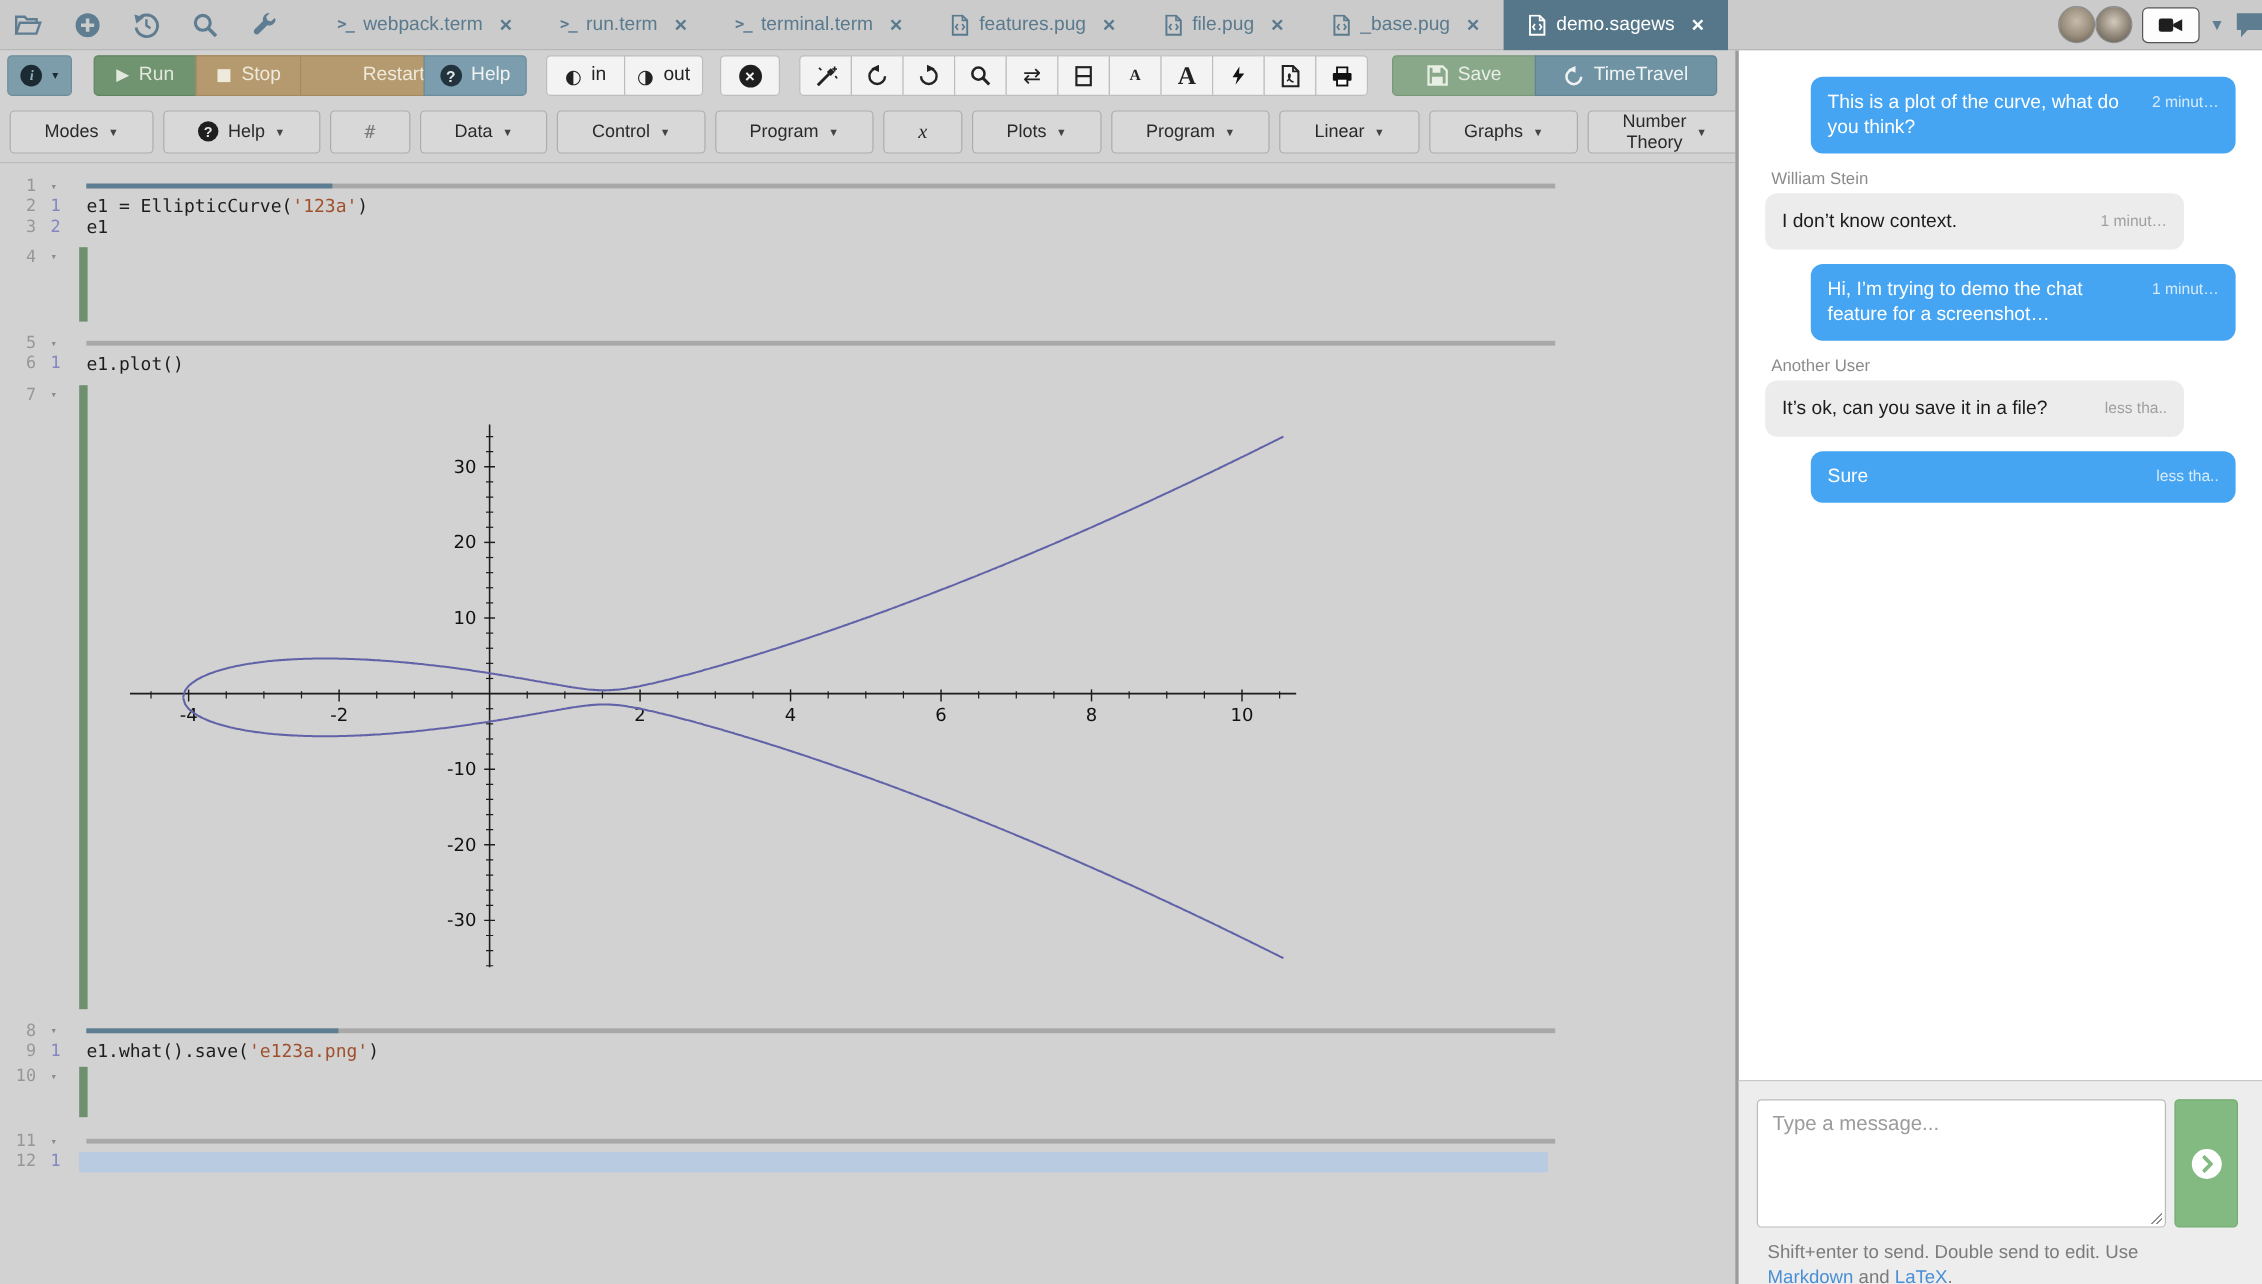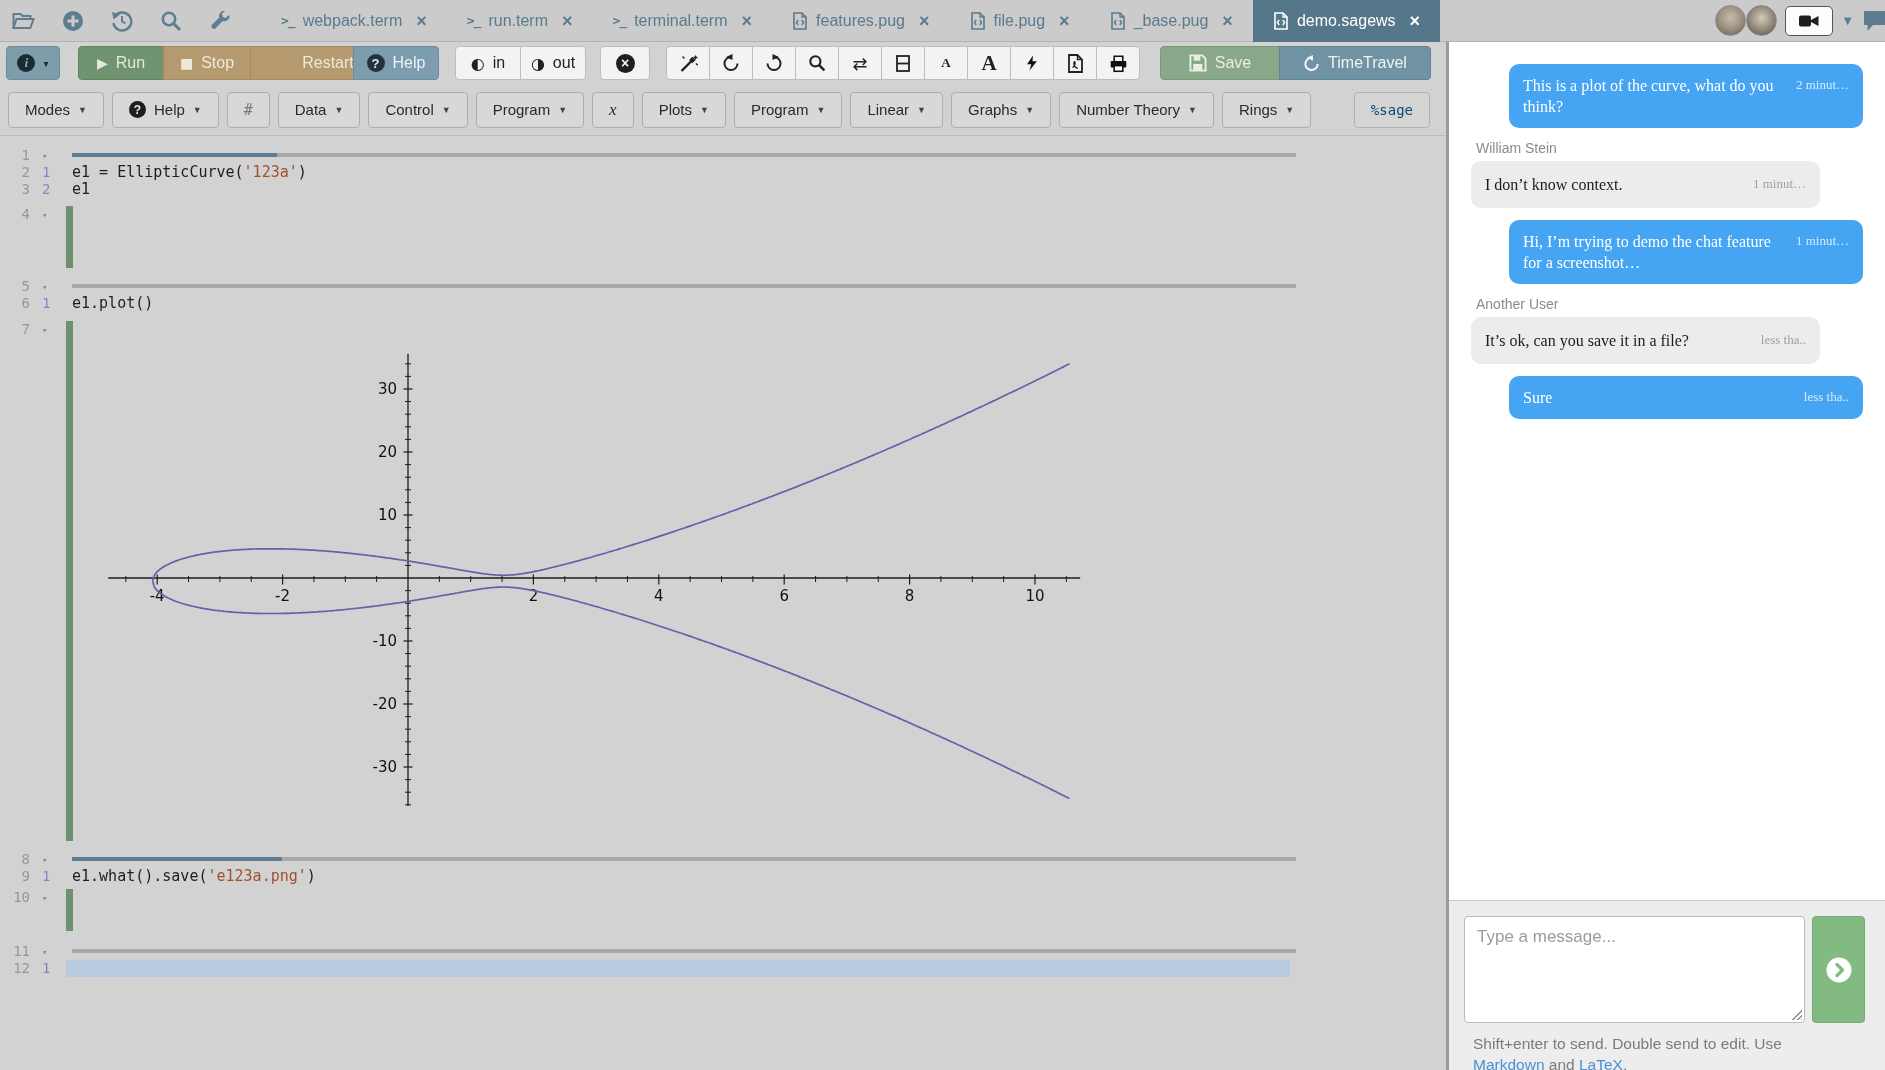--- a/index.html
+++ b/index.html
@@ -78,21 +78,21 @@
   .grp-save { margin-left:20px; }
   .btn.saveb { width:120px; background:#89a889; border-color:#799879; color:#e7eee4; }
   .btn.tt    { width:152px; background:#6f93a3; border-color:#608494; color:#f0f3f3; }
 
   
   .menubar {
     position:absolute; left:0; top:84px; width:1446px; height:51px;
     display:flex; align-items:center; padding-left:8px; background:#d2d2d2;
   }
   .mbtn {
-    display:inline-flex; align-items:center; gap:8px; height:36px; padding:0 16px;
+    display:inline-flex; align-items:center; gap:8px; height:36px; padding:0 28px;
     background:#d8d8d8; border:1px solid #adadad; border-radius:4px; margin-right:8px;
     font-size:15px; color:#2a2a2a;
   }
   .mbtn .caret { font-size:9px; color:#444; }
   .mbtn .hash { color:#7a7a7a; font-family:"DejaVu Sans Mono", monospace; }
   .mbtn .mathx { font-family:"Liberation Serif", serif; font-style:italic; font-size:17px; }
   .mbtn .qmini { width:17px; height:17px; border-radius:50%; background:#1e1e1e; color:#e6e6e6;
                  font-size:12px; font-weight:bold; display:flex; align-items:center; justify-content:center; }
   .mode-box {
     margin-left:auto; margin-right:16px; height:36px; padding:0 16px;
@@ -121,21 +121,21 @@
              font-family:"DejaVu Sans Mono", monospace; font-size:15px; color:#141414; }
   .plotbox { padding:8px 0 0 16px; }
 
   
   .chat {
     position:absolute; left:1446px; top:42px; right:0; bottom:0;
     background:#ffffff; border-left:3px solid #9b9b9b;
   }
   .messages { position:absolute; left:0; right:0; top:0; bottom:170px; padding-top:22px; overflow:hidden; }
   .sender { margin:4px 0 5px 27px; color:#8b8b8b; font-size:14px; }
-  .msg { border-radius:10px; padding:11px 14px; display:flex; align-items:flex-start; font-size:16px; margin-bottom:12px;font-family:Liberation Serif, serif; }
+  .msg { border-radius:10px; padding:11px 14px; display:flex; align-items:flex-start; font-size:16px; margin-bottom:12px; }
   .msg .txt { flex:1; line-height:21px; }
   .msg .time { margin-left:10px; font-size:13px; white-space:nowrap; padding-top:2px; }
   .msg.own { margin-left:60px; margin-right:22px; background:#46a5f2; color:#fff; }
   .msg.own .time { color:rgba(255,255,255,0.78); }
   .msg.other { margin-left:22px; margin-right:65px; background:#ececec; color:#1c1c1c; padding-top:13px; padding-bottom:13px; }
   .msg.other .time { color:#a0a0a0; }
   .inputarea { position:absolute; left:0; right:0; bottom:0; height:170px; background:#ededed; border-top:1px solid #c9c9c9; }
   .ta-wrap { position:absolute; left:15px; top:15px; width:341px; height:107px; }
   .ta-wrap textarea {
     width:100%; height:100%; resize:none; border:1px solid #bbbbbb; border-radius:4px;

